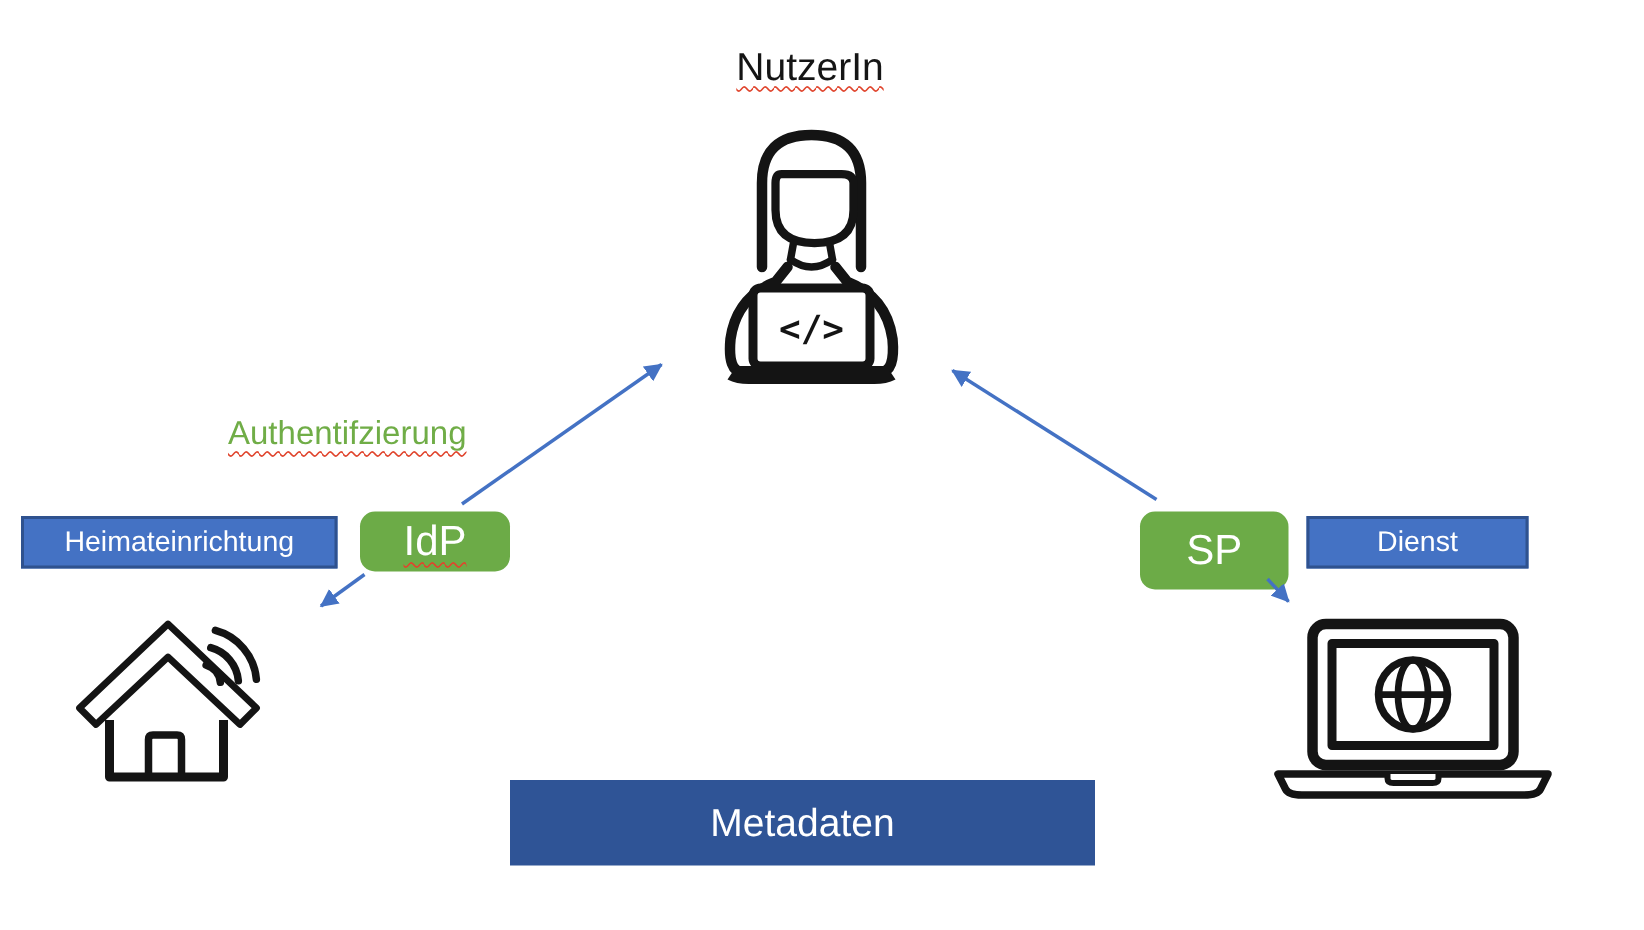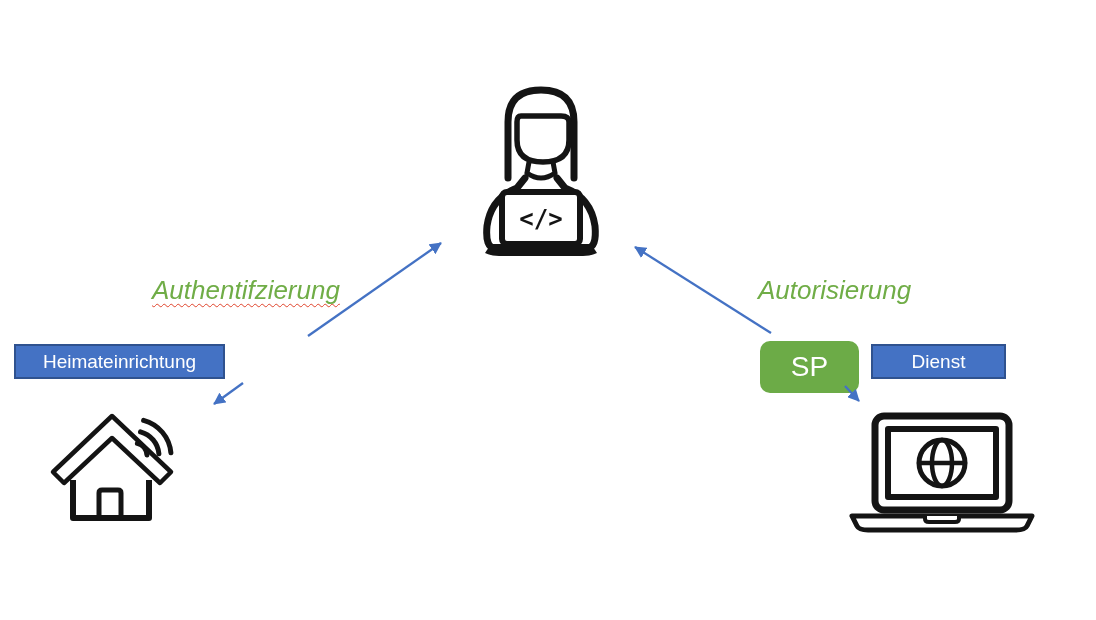--- a/index.html
+++ b/index.html
@@ -3,21 +3,21 @@
 <meta charset="utf-8">
 <style>
   html,body{margin:0;padding:0;background:#fff;}
   .canvas{
     position:relative;width:1096px;height:620px;background:#fff;overflow:hidden;
     font-family:"Liberation Sans",sans-serif;color:#111;
   }
   .abs{position:absolute;}
   .label{white-space:nowrap;line-height:1.15;}
   .title-label{font-size:26px;color:#151515;transform:translateX(-50%);}
-  .flow-label{font-size:26px;color:var(--green-text,#70AD47);font-style:italic;}
+  .flow-label{font-size:22px;color:var(--green-text,#70AD47);}
   .wavy{
     text-decoration-line:underline;
     text-decoration-style:wavy;
     text-decoration-color:var(--squiggle,#E0442C);
     text-decoration-thickness:1px;
     text-underline-offset:4px;
     text-decoration-skip-ink:none;
   }
   .blue-box{
     background:var(--blue-fill,#4472C4);
@@ -41,69 +41,75 @@
   svg.icon{display:block;}
   svg.icon .st{fill:none;stroke:var(--ink,#141414);stroke-linecap:round;stroke-linejoin:round;}
   svg.icon .stf{fill:#fff;stroke:var(--ink,#141414);stroke-linejoin:round;}
   .code-glyph{font-family:"DejaVu Sans Mono",monospace;font-weight:bold;fill:var(--ink,#141414);}
 </style>
 </head>
 <body>
 
 <div class="canvas">
 
+  <div class="abs label title-label wavy" style="left:540px;top:30px;">NutzerIn</div>
 
   <svg class="abs icon" style="left:477px;top:80px;" width="128" height="178" viewBox="0 0 128 178" aria-hidden="true">
     <path class="st" stroke-width="7" d="M31 98 L31 42 Q31 10 64 10 Q97 10 97 42 L97 98"></path>
     <path class="stf" stroke-width="5.5" d="M44 36 L84 36 Q92 36 92 42 L92 60 Q92 82 66 82 Q40 82 40 60 L40 42 Q40 36 44 36 Z"></path>
     <path class="st" stroke-width="5" d="M52 82 L50 93 M76 82 L78 93 M50 93 Q64 103 78 93"></path>
     <path class="st" stroke-width="7" d="M18 168 Q8 168 10 146 Q14 118 40 108 L48 98"></path>
     <path class="st" stroke-width="7" d="M80 98 L88 108 Q114 118 118 146 Q120 168 110 168"></path>
     <rect class="stf" stroke-width="6" x="25" y="112" width="78" height="52" rx="5"></rect>
     <text class="code-glyph" x="64" y="147" font-size="24" text-anchor="middle">&lt;/&gt;</text>
     <path d="M14 164 L114 164 L120 173 Q114 176 106 176 L22 176 Q14 176 8 173 Z" fill="var(--ink,#141414)"></path>
   </svg>
 
 
   <div class="abs label flow-label wavy" style="left:152px;top:276px;">Authentifzierung</div>
 
   <div class="abs blue-box" style="left:14px;top:344px;width:211px;height:35px;">
     <span>Heimateinrichtung</span>
   </div>
 
+  <div class="abs green-box" style="left:240px;top:341px;width:100px;height:40px;">
+    <span class="wavy">IdP</span>
+  </div>
 
   <svg class="abs icon" style="left:48px;top:390px;" width="130" height="132" viewBox="0 0 130 132" aria-hidden="true">
     <path class="stf" stroke-width="6" d="M25 90 L25 128 L101 128 L101 90"></path>
     <path class="st" stroke-width="5" d="M51 128 L51 103 Q51 100 54 100 L70 100 Q73 100 73 103 L73 128"></path>
     <path class="stf" stroke-width="4.5" d="M5 82 L64 26 L123 82 L112 93 L64 48 L16 93 Z"></path>
     <path class="st" stroke-width="5" d="M89.4 53.4 A13 13 0 0 1 98.9 64.9"></path>
     <path class="st" stroke-width="5" d="M92.5 41.8 A25 25 0 0 1 110.9 63.8"></path>
     <path class="st" stroke-width="5" d="M95.6 30.3 A37 37 0 0 1 122.9 62.8"></path>
   </svg>
 
-  <div class="abs label flow-label" style="left:758px;top:276px;">Autorisierung</div>
 
   <div class="abs green-box" style="left:760px;top:341px;width:99px;height:52px;">
     <span>SP</span>
   </div>
 
-  <div class="abs blue-box" style="left:871px;top:344px;width:135px;height:35px;">
+  <div class="abs blue-box" style="left:871px;top:344px;width:148px;height:35px;">
     <span>Dienst</span>
   </div>
 
   <svg class="abs icon" style="left:848px;top:412px;" width="188" height="122" viewBox="0 0 188 122" aria-hidden="true">
     <rect class="stf" stroke-width="7" x="27" y="4" width="134" height="94" rx="9"></rect>
     <rect class="stf" stroke-width="6" x="40" y="17" width="108" height="68"></rect>
     <circle class="st" stroke-width="5" cx="94" cy="51" r="23"></circle>
     <ellipse class="st" stroke-width="4.5" cx="94" cy="51" rx="10" ry="23"></ellipse>
     <line class="st" stroke-width="4.5" x1="71" y1="51" x2="117" y2="51" stroke="var(--ink,#141414)"></line>
     <path class="stf" stroke-width="5" d="M4 104 L184 104 L179 114 Q177 118 168 118 L20 118 Q11 118 9 114 Z"></path>
     <path class="stf" stroke-width="4" d="M77 104 L77 107 Q77 110 81 110 L107 110 Q111 110 111 107 L111 104"></path>
   </svg>
 
+  <div class="abs meta-box" style="left:340px;top:520px;width:390px;height:57px;">
+    <span>Metadaten</span>
+  </div>
 
   <svg class="arrows" viewBox="0 0 1096 620" aria-hidden="true">
     <defs>
       <marker id="ah" markerUnits="userSpaceOnUse" markerWidth="14" markerHeight="12" refX="11" refY="6" orient="auto">
         <path d="M0 0 L12 6 L0 12 Z" style="fill:var(--arrow,#4472C4)"></path>
       </marker>
     </defs>
     <line x1="308" y1="336" x2="441" y2="243" marker-end="url(#ah)"></line>
     <line x1="243" y1="383" x2="214" y2="404" marker-end="url(#ah)"></line>
     <line x1="771" y1="333" x2="635" y2="247" marker-end="url(#ah)"></line>

